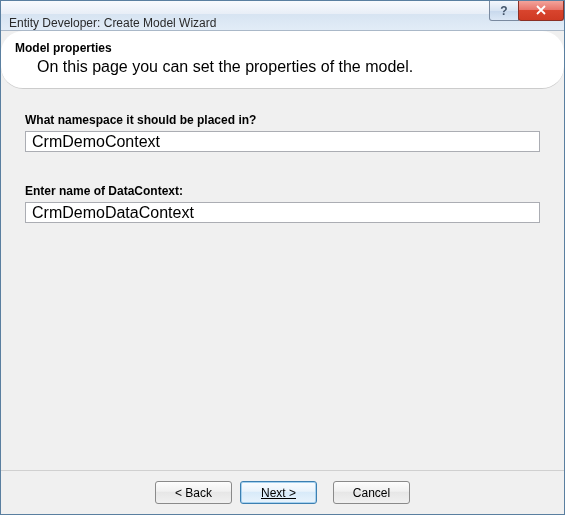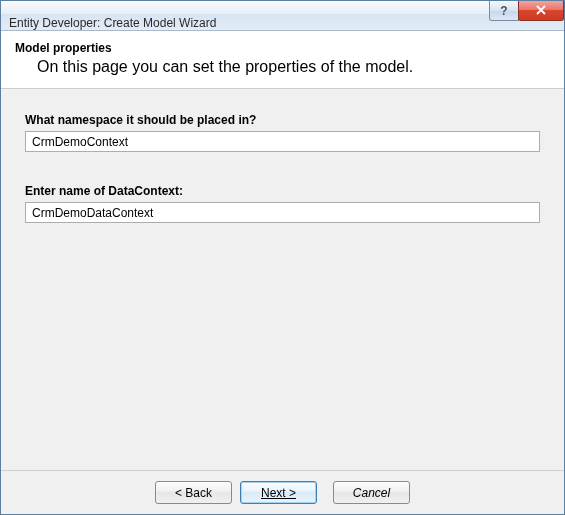--- a/index.html
+++ b/index.html
@@ -65,20 +65,21 @@
       border-top: none;
       border-bottom-right-radius: 3px;
       border-bottom-left-radius: 3px;
       color: #fff;
     }
     .close-btn svg { width: 12px; height: 10px; }
     .header-panel {
       background: #fff;
       border-bottom: 1px solid #ccc;
       padding: 10px 14px 12px 14px;
+      border-radius: 22px;
     }
     .header-title {
       font-weight: bold;
       font-size: 12px;
       color: #000;
       margin-bottom: 3px;
     }
     .header-subtitle {
       font-size: 16px;
       color: #000;
@@ -98,21 +99,21 @@
       color: #000;
       margin-bottom: 4px;
       display: block;
     }
     .field-input {
       width: 100%;
       height: 21px;
       border: 1px solid #abadb3;
       background: #fff;
       font-family: "Segoe UI", Tahoma, sans-serif;
-      font-size: 12px;
+      font-size: 16px;
       padding: 2px 6px;
       color: #000;
     }
     .footer {
       border-top: 1px solid #d0d0d0;
       background: #f0f0f0;
       padding: 10px 12px;
       display: flex;
       justify-content: center;
       gap: 8px;
@@ -128,21 +129,21 @@
       background: linear-gradient(to bottom, #fdfdfd 0%, #f0f0f0 45%, #e6e6e6 46%, #f0f0f0 100%);
       cursor: pointer;
       padding: 0 10px;
     }
     .btn-default {
       border: 1px solid #3c7fb1;
       box-shadow: inset 0 0 0 1px #a6d1ef;
       background: linear-gradient(to bottom, #fbfdff 0%, #eaf3fb 45%, #d7eaf9 46%, #e8f3fc 100%);
       text-decoration: underline;
     }
-    .gap-large { margin-left: 8px; font-style: italic; }
+    .gap-large { margin-left: 8px; }
   </style>
 </head>
 <body>
 
 <div class="window">
   <div class="titlebar">
     <span class="titlebar-text">Entity Developer: Create Model Wizard</span>
     <div class="titlebar-controls">
       <div class="title-btn help-btn">
         <span>?</span>

